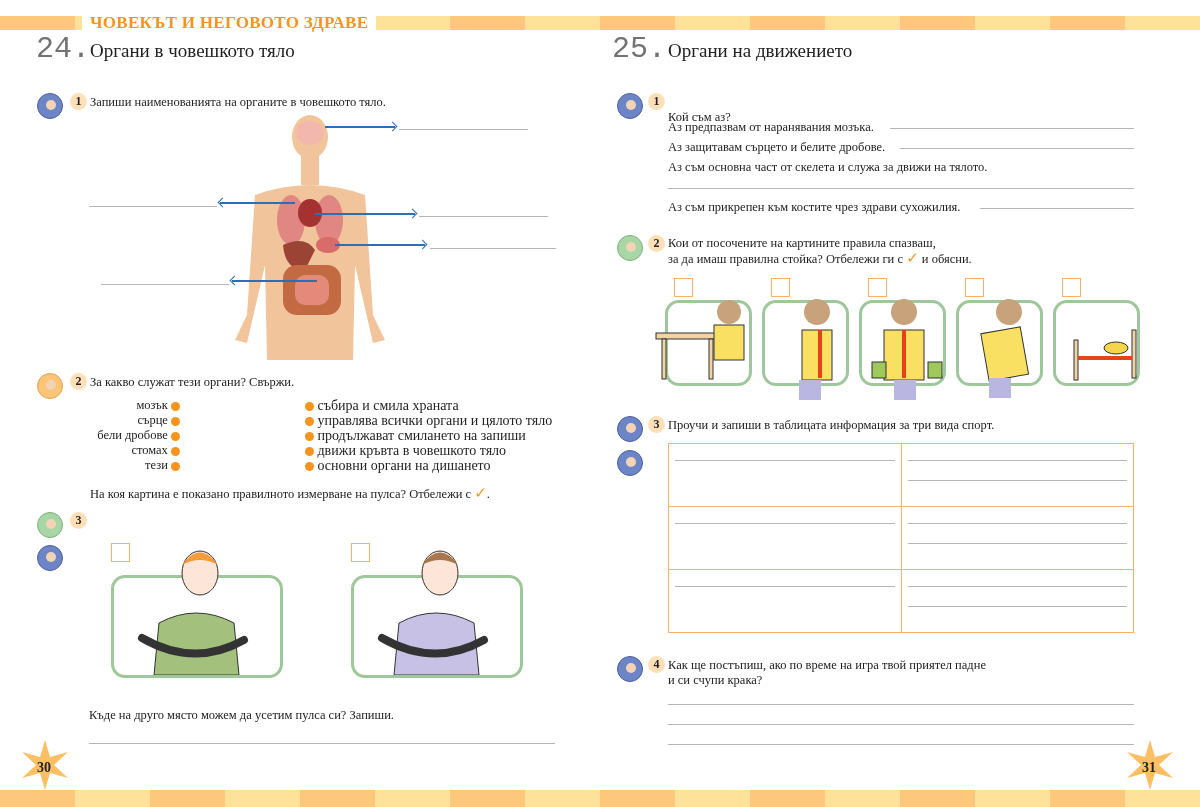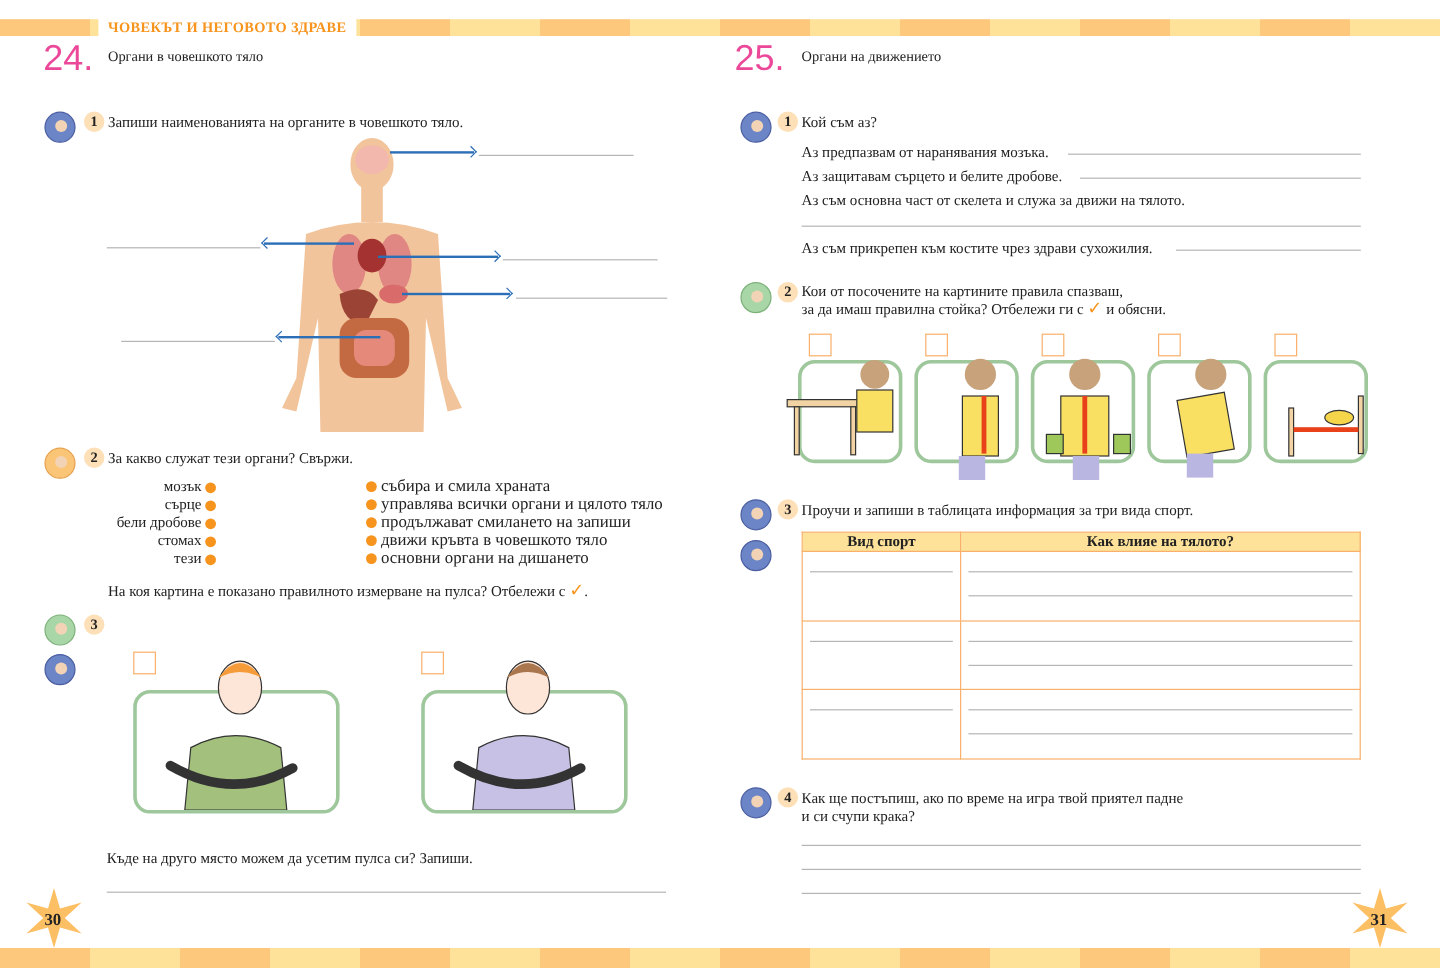--- a/index.html
+++ b/index.html
@@ -3,23 +3,23 @@
 <meta charset="utf-8">
 <style>
 *{box-sizing:border-box;margin:0;padding:0}
 body{width:1200px;height:807px;background:#fff;font-family:"Liberation Serif","DejaVu Serif",serif;color:#222;position:relative;overflow:hidden}
 .stripe{position:absolute;left:0;height:14px;display:flex;width:1200px}
 .stripe span{flex:1;height:100%}
 .stripe span:nth-child(odd){background:#fdc77c}
 .stripe span:nth-child(even){background:#fee29a}
 .top-stripe{top:16px}
 .bot-stripe{top:790px;height:17px}
-.chapter{position:absolute;top:12px;left:82px;background:#fff;padding:0 8px;color:#f7941d;font-weight:bold;font-size:12px;letter-spacing:.3px;height:22px;line-height:22px}
-.lesson-num{position:absolute;font-size:30px;color:#ec4899;font-family:Liberation Sans, sans-serif}
-.lesson-title{position:absolute;font-size:12px;color:#222}
+.chapter{position:absolute;top:12px;left:82px;background:#fff;padding:0 8px;color:#f7941d;font-weight:bold;font-size:17px;letter-spacing:.3px;height:22px;line-height:22px}
+.lesson-num{position:absolute;font-size:30px;color:#737373;font-family:Liberation Mono, monospace}
+.lesson-title{position:absolute;font-size:19px;color:#222}
 .badge{position:absolute;width:26px;height:26px;border-radius:50%;background:#6b85c7;border:1px solid #4b5ea0}
 .badge.orange{background:#fbc577;border-color:#e5a24e}
 .badge.green{background:#a8d6a6;border-color:#7cb17a}
 .badge::after{content:"";position:absolute;left:8px;top:6px;width:10px;height:10px;border-radius:50%;background:#f3d3b5}
 .qnum{position:absolute;width:17px;height:17px;border-radius:50%;background:#fde0b8;font-size:12px;font-weight:bold;text-align:center;line-height:17px}
 .qtext{position:absolute;font-size:12.5px;line-height:15px}
 .line{position:absolute;height:1px;background:#b5b5b5}
 .arrow{position:absolute;height:1.5px;background:#2d6fb7}
 .arrow.r::after{content:"";position:absolute;right:-1px;top:-3px;width:6px;height:6px;border-top:1.5px solid #2d6fb7;border-right:1.5px solid #2d6fb7;transform:rotate(45deg)}
 .arrow.l::before{content:"";position:absolute;left:-1px;top:-3px;width:6px;height:6px;border-bottom:1.5px solid #2d6fb7;border-left:1.5px solid #2d6fb7;transform:rotate(45deg)}
@@ -164,21 +164,21 @@
 <svg class="star" style="left:20px;top:740px" viewBox="0 0 50 50">
     <polygon points="25,0 30,17 48,12 34,25 48,38 30,33 25,50 20,33 2,38 16,25 2,12 20,17" fill="#fdbf63"></polygon>
   </svg>
 <div class="pagenum" style="left:37px;top:760px">30</div>
 
 <div class="lesson-num" style="left:612px;top:32px">25.</div>
 <div class="lesson-title" style="left:668px;top:40px">Органи на движението</div>
 
 <div class="badge" style="left:617px;top:93px"></div>
 <div class="qnum" style="left:648px;top:93px">1</div>
-<div class="qtext" style="left:668px;top:95px">Кой съм аз?</div>
+<div class="qtext" style="left:668px;top:110px">Кой съм аз?</div>
 
 <div class="qtext" style="left:668px;top:120px">Аз предпазвам от наранявания мозъка.</div>
 <div class="line" style="left:890px;top:128px;width:244px"></div>
 <div class="qtext" style="left:668px;top:140px">Аз защитавам сърцето и белите дробове.</div>
 <div class="line" style="left:900px;top:148px;width:234px"></div>
 <div class="qtext" style="left:668px;top:160px">Аз съм основна част от скелета и служа за движи на тялото.</div>
 <div class="line" style="left:668px;top:188px;width:466px"></div>
 <div class="qtext" style="left:668px;top:200px">Аз съм прикрепен към костите чрез здрави сухожилия.</div>
 <div class="line" style="left:980px;top:208px;width:154px"></div>
 
@@ -223,24 +223,20 @@
   <ellipse cx="462" cy="58" rx="12" ry="6" fill="#f5d64a" stroke="#333"></ellipse>
 </svg>
 
 <div class="badge" style="left:617px;top:416px"></div>
 <div class="qnum" style="left:648px;top:416px">3</div>
 <div class="qtext" style="left:668px;top:418px">Проучи и запиши в таблицата информация за три вида спорт.</div>
 <div class="badge" style="left:617px;top:450px"></div>
 
 <table class="sport">
   <tbody>
-      <tr>
-    <th style="width:132px">Вид спорт</th>
-    <th>Как влияе на тялото?</th>
-  </tr>
   <tr>
     <td>
           <div class="cell-line" style="top:16px"></div>
         </td>
     <td>
           <div class="cell-line" style="top:16px"></div>
           <div class="cell-line" style="top:36px"></div>
         </td>
   </tr>
   <tr>

